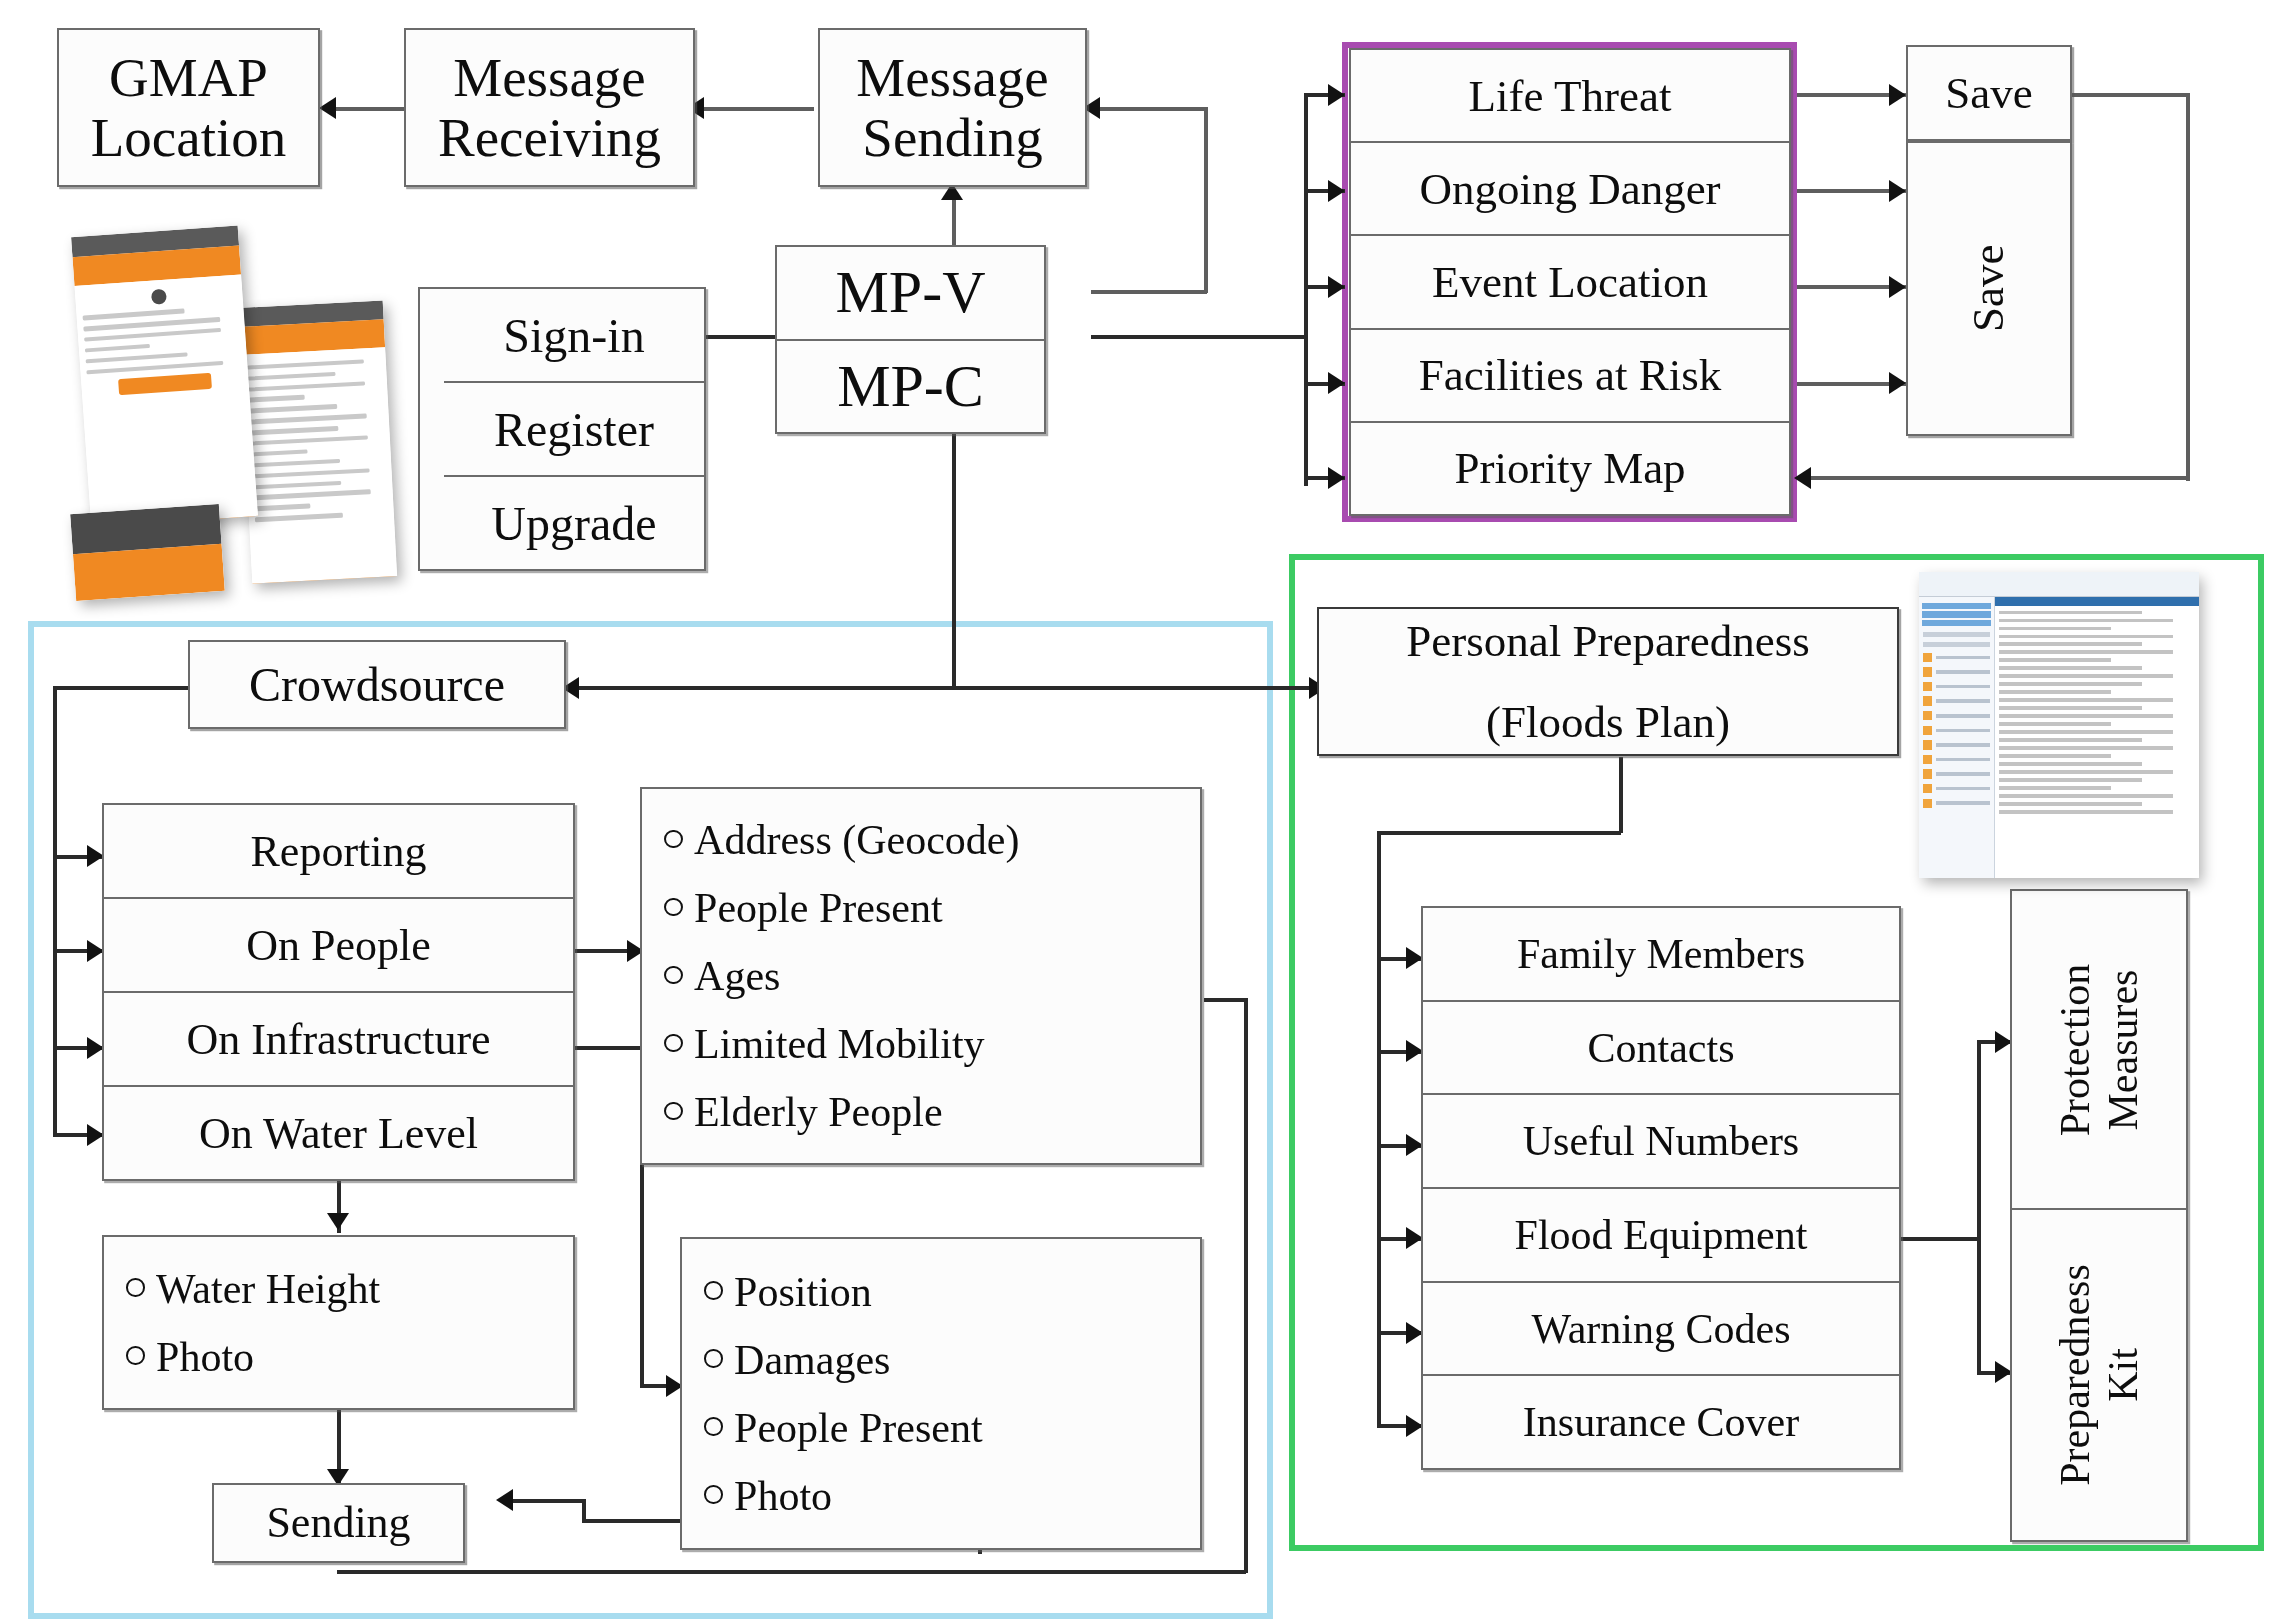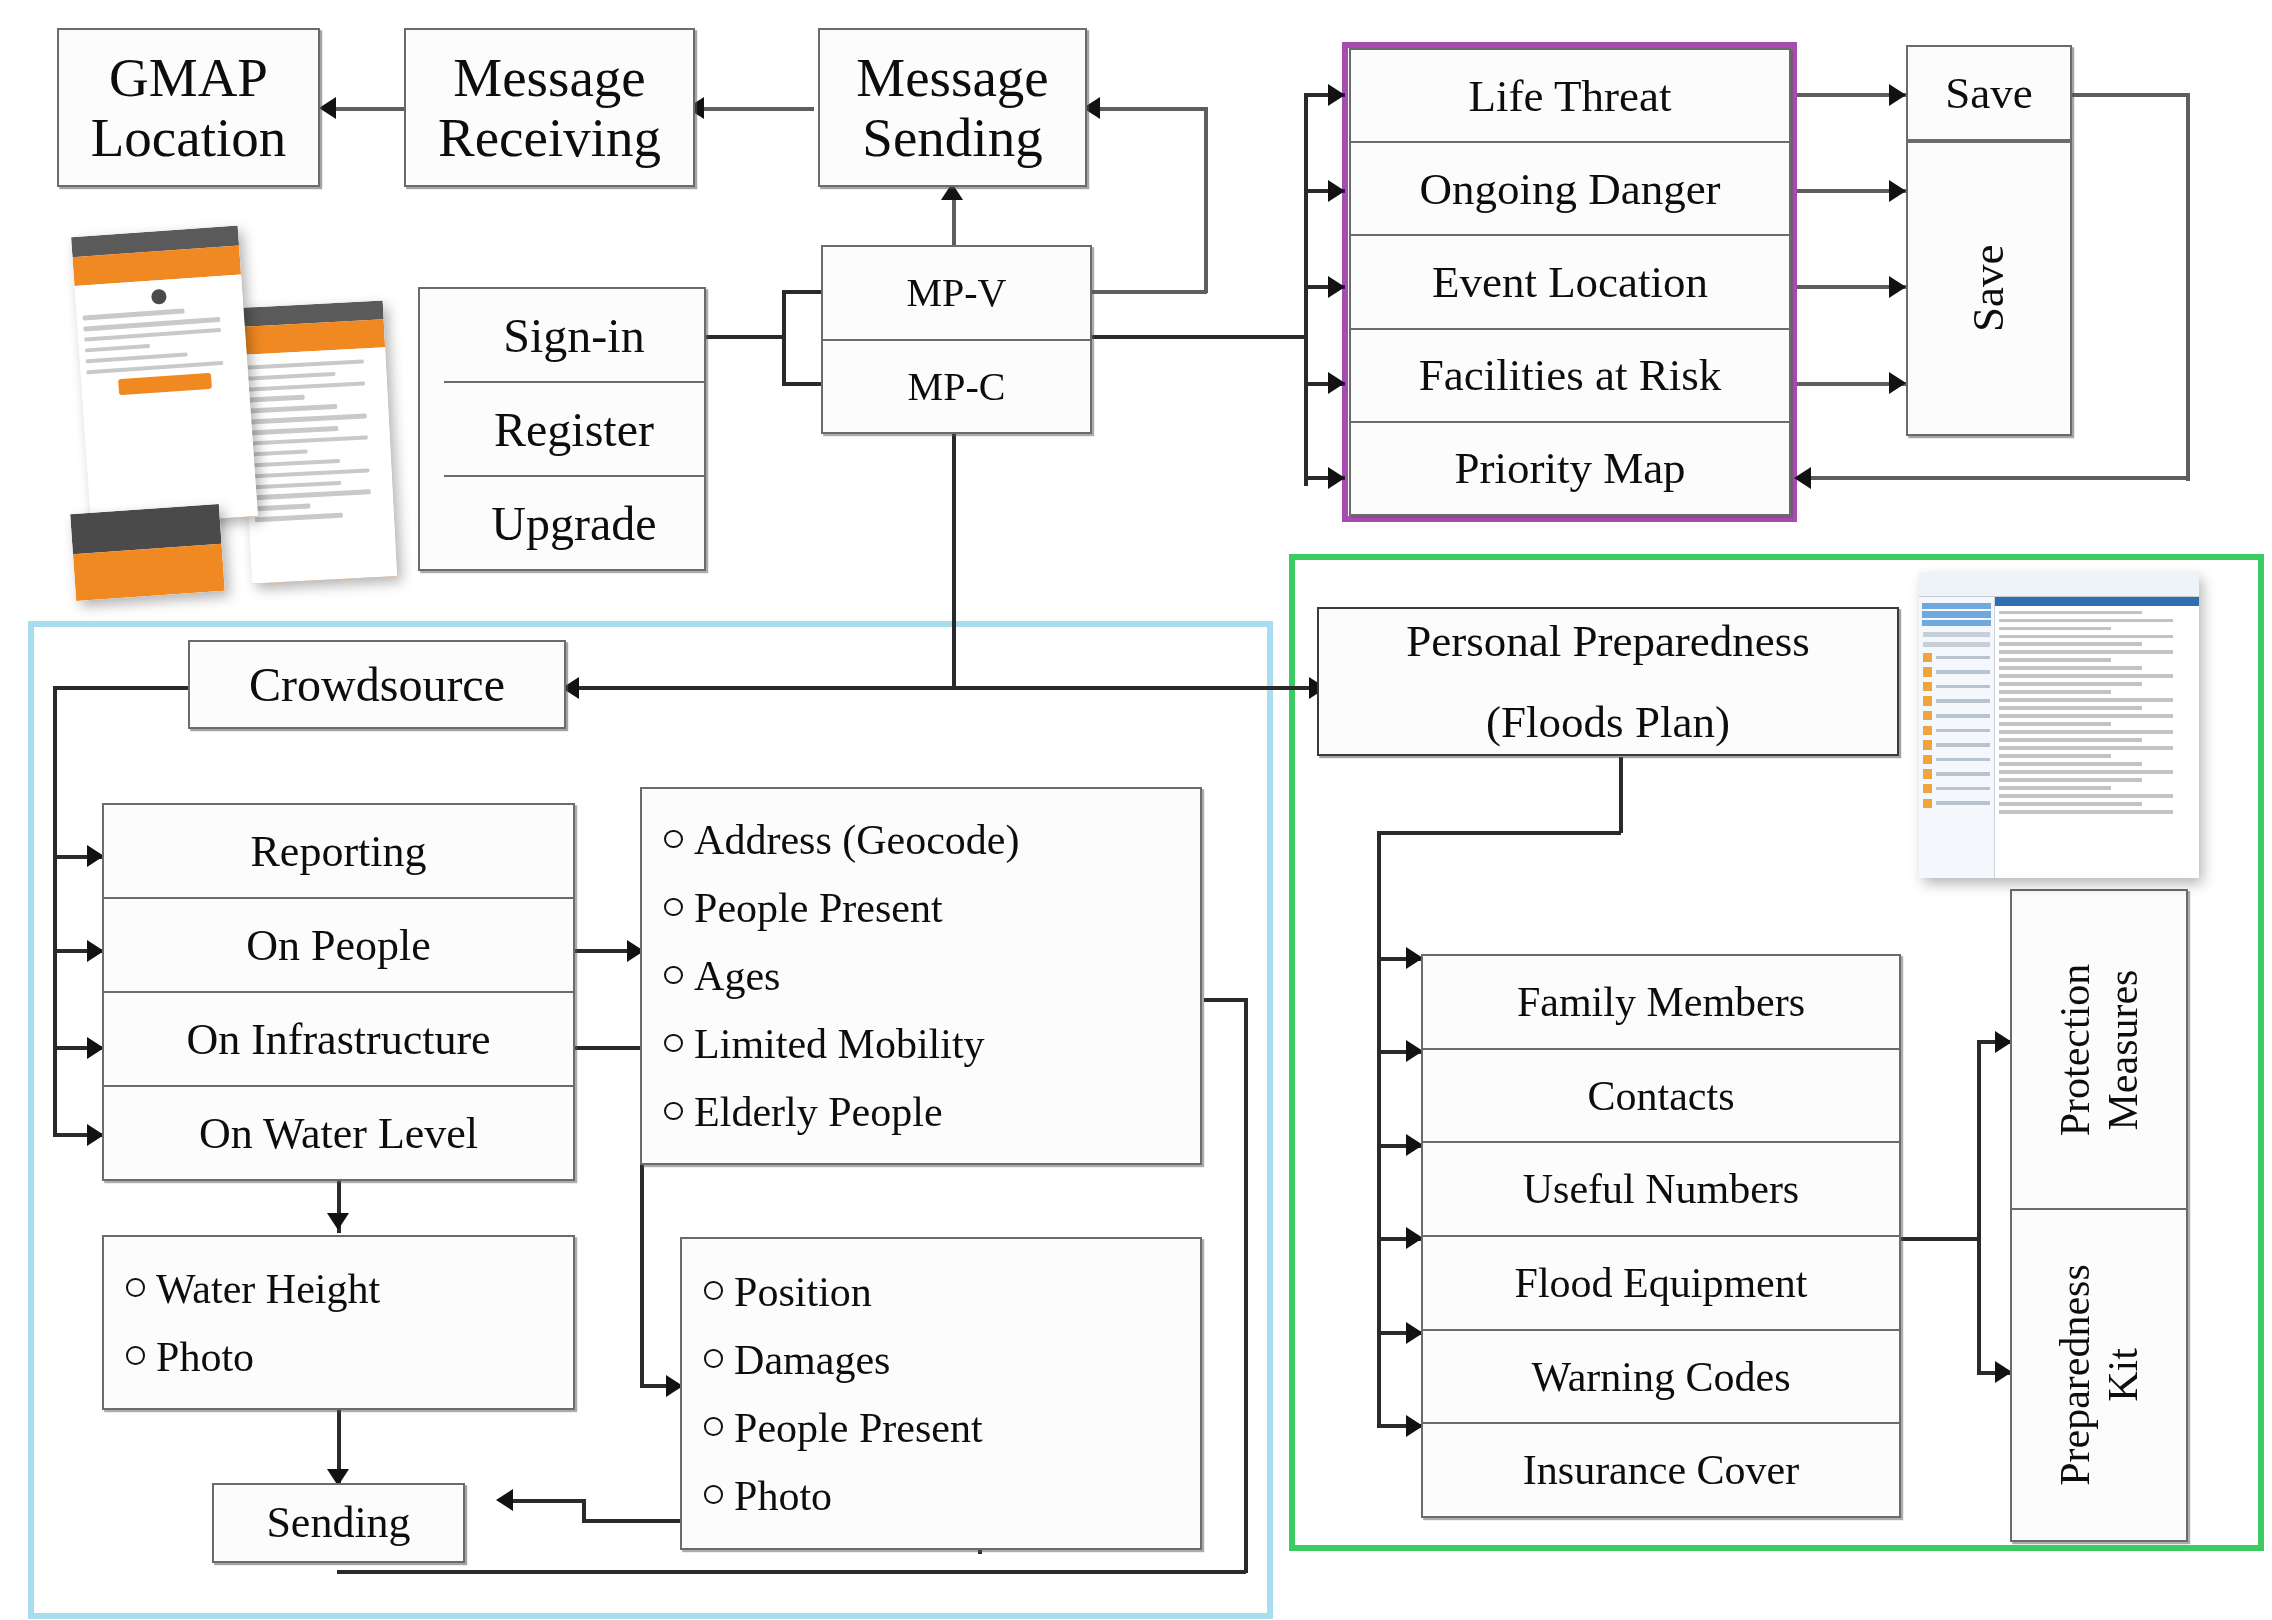--- a/index.html
+++ b/index.html
@@ -251,21 +251,21 @@
       <span>Sign-in</span>
     </div>
     <div class="cell">
       <span>Register</span>
     </div>
     <div class="cell">
       <span>Upgrade</span>
     </div>
   </div>
 
-  <div class="stack" style="left:821px;top:245px;width:271px;height:189px;font-size:40px;">
+  <div class="stack" style="left:775px;top:245px;width:271px;height:189px;font-size:60px;">
     <div class="cell">
       <span>MP-V</span>
     </div>
     <div class="cell">
       <span>MP-C</span>
     </div>
   </div>
 
   <div class="stack" style="left:1349px;top:48px;width:442px;height:468px;font-size:45px;">
     <div class="cell">
@@ -366,21 +366,21 @@
 
   <div class="box" style="left:212px;top:1483px;width:253px;height:80px;font-size:44px;">
     <span>Sending</span>
   </div>
 
   <div class="box" style="left:1317px;top:607px;width:582px;height:149px;font-size:45px;flex-direction:column;border-color:#3a3a3a;gap:32px;">
     <span>Personal Preparedness</span>
     <span>(Floods Plan)</span>
   </div>
 
-  <div class="stack" style="left:1421px;top:906px;width:480px;height:564px;font-size:42px;margin-top:48px;">
+  <div class="stack" style="left:1421px;top:906px;width:480px;height:564px;font-size:42px;">
     <div class="cell">
       <span>Family Members</span>
     </div>
     <div class="cell">
       <span>Contacts</span>
     </div>
     <div class="cell">
       <span>Useful Numbers</span>
     </div>
     <div class="cell">

